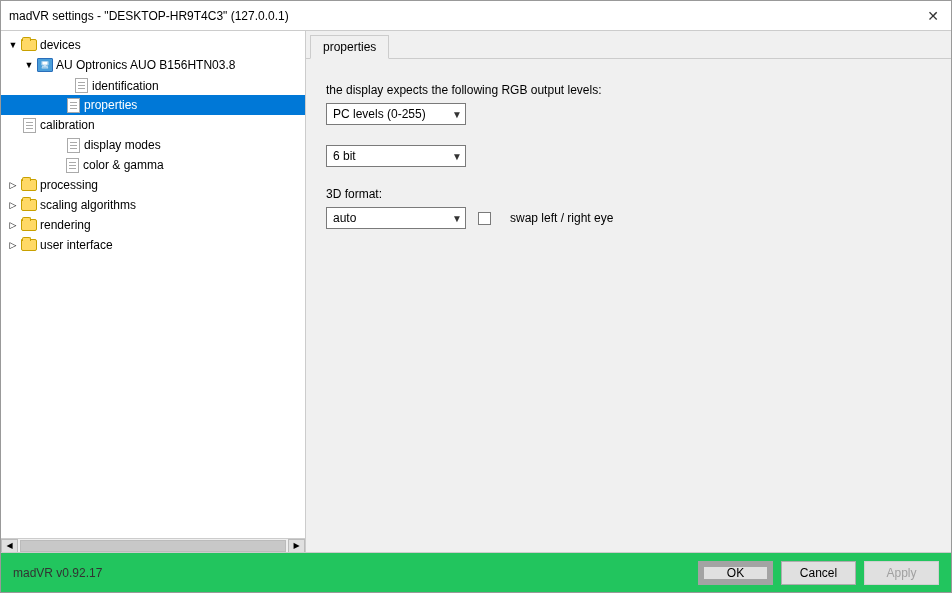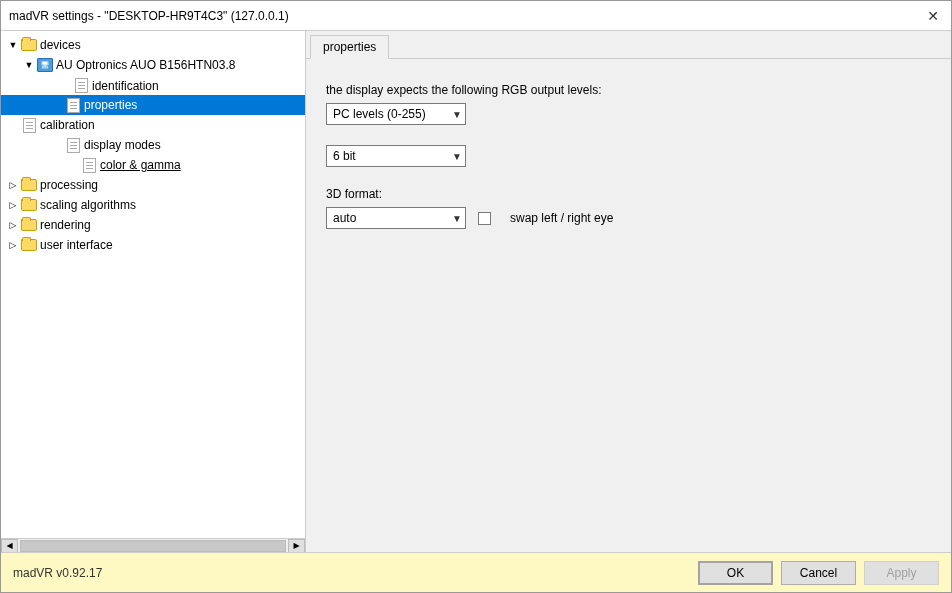--- a/index.html
+++ b/index.html
@@ -298,21 +298,21 @@
       height: 13px;
       border: 1px solid #7a7a7a;
       background: #fff;
       display: inline-block;
       flex-shrink: 0;
     }
 
     
     .bottom-bar {
       height: 40px;
-      background: #fef9c3;
+      background: #22c55e;
       border-top: 1px solid #ccc;
       display: flex;
       align-items: center;
       justify-content: space-between;
       padding: 4px 12px;
     }
 
     .version-text {
       font-size: 12px;
       color: #333;
@@ -331,21 +331,21 @@
       border: 1px solid #adadad;
       font-size: 12px;
       cursor: pointer;
       display: flex;
       align-items: center;
       justify-content: center;
     }
 
     .btn.primary {
       background: #e0e0e0;
-      border: 2px solid #a3a3a3;
+      border: 6px solid #a3a3a3;
     }
 
     .btn:disabled, .btn.disabled {
       color: #a0a0a0;
       border-color: #d0d0d0;
       cursor: default;
     }
   </style>
 </head>
 <body>
@@ -403,21 +403,21 @@
         </div>
 
         <div class="tree-item" style="padding-left:48px;">
           <span class="expand-icon" style="visibility:hidden;">▷</span>
           <span class="folder-icon">
             <div class="icon-page"></div>
           </span>
           <span class="item-label">display modes</span>
         </div>
 
-        <div class="tree-item" style="padding-left:64px;text-decoration:underline;">
+        <div class="tree-item" style="padding-left:47px;">
           <span class="expand-icon" style="visibility:hidden;">▷</span>
           <span class="folder-icon">
             <div class="icon-page"></div>
           </span>
           <span class="item-label">color &amp; gamma</span>
         </div>
 
 
         <div class="tree-item" style="padding-left:4px;">
           <span class="expand-icon">▷</span>

